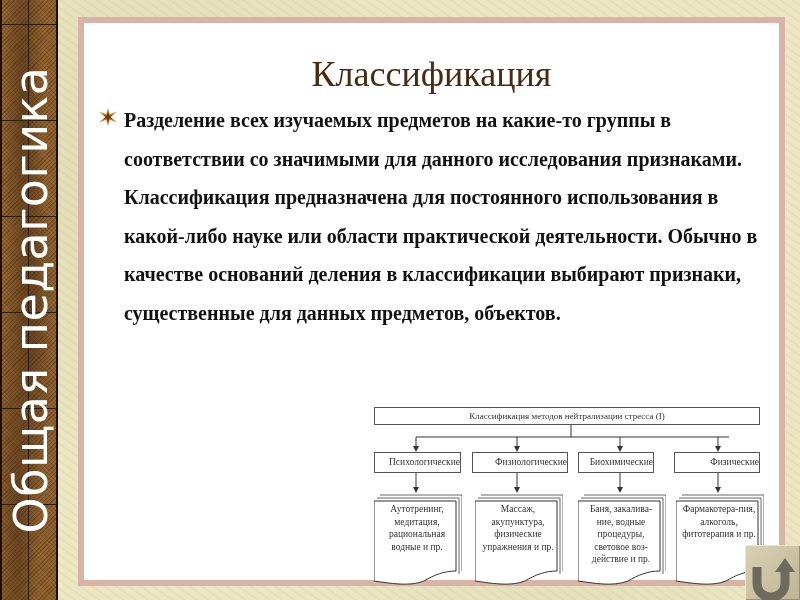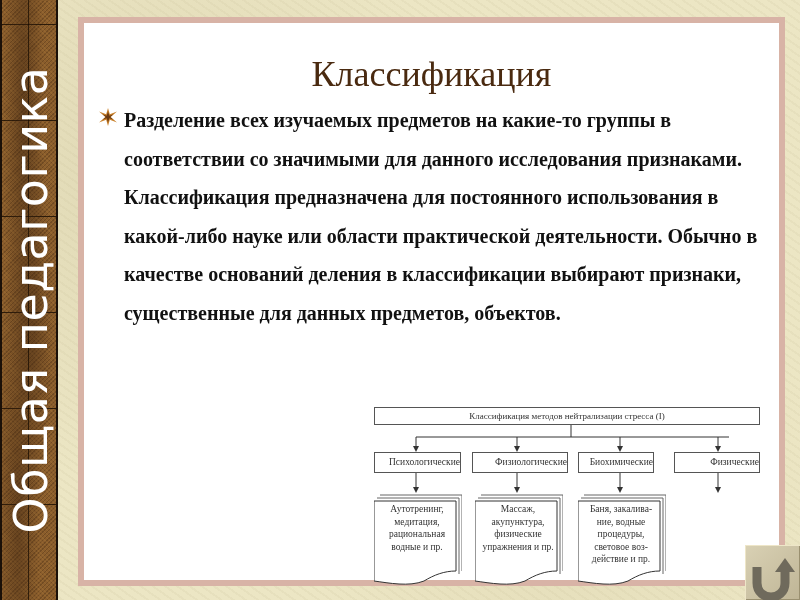--- a/index.html
+++ b/index.html
@@ -151,20 +151,28 @@
       <div class="d-doc-text">Баня, закалива-ние, водные процедуры, световое воз-действие и пр.</div>
     </div>
     <div class="d-doc" style="left:101px">
       <svg width="88" height="92">
         <path d="M6,2 H88 V78" stroke="#666" fill="none"></path>
         <path d="M3,5 H85 V81" stroke="#666" fill="none"></path>
         <path d="M0,8 H82 V78 C70,78 60,82 50,88 C35,94 15,90 0,88 Z" stroke="#333" fill="#fff"></path>
       </svg>
       <div class="d-doc-text">Массаж, акупунктура, физические упражнения и пр.</div>
     </div>
+    <div class="d-doc" style="left:302px">
+      <svg width="88" height="92">
+        <path d="M6,2 H88 V78" stroke="#666" fill="none"></path>
+        <path d="M3,5 H85 V81" stroke="#666" fill="none"></path>
+        <path d="M0,8 H82 V78 C70,78 60,82 50,88 C35,94 15,90 0,88 Z" stroke="#333" fill="#fff"></path>
+      </svg>
+      <div class="d-doc-text">Фармакотера-пия, алкоголь, фитотерапия и пр.</div>
+    </div>
   </div>
 </div>
 
 <div class="return-btn">
   <svg width="55" height="55" viewBox="0 0 55 55">
     <path d="M12,22 V38 C12,48 20,52 26,52 C32,52 40,48 40,38 V26" stroke="#6f6a5c" stroke-width="9" fill="none"></path>
     <polygon points="30,27 50,27 40,13" fill="#6f6a5c"></polygon>
   </svg>
 </div>
 

